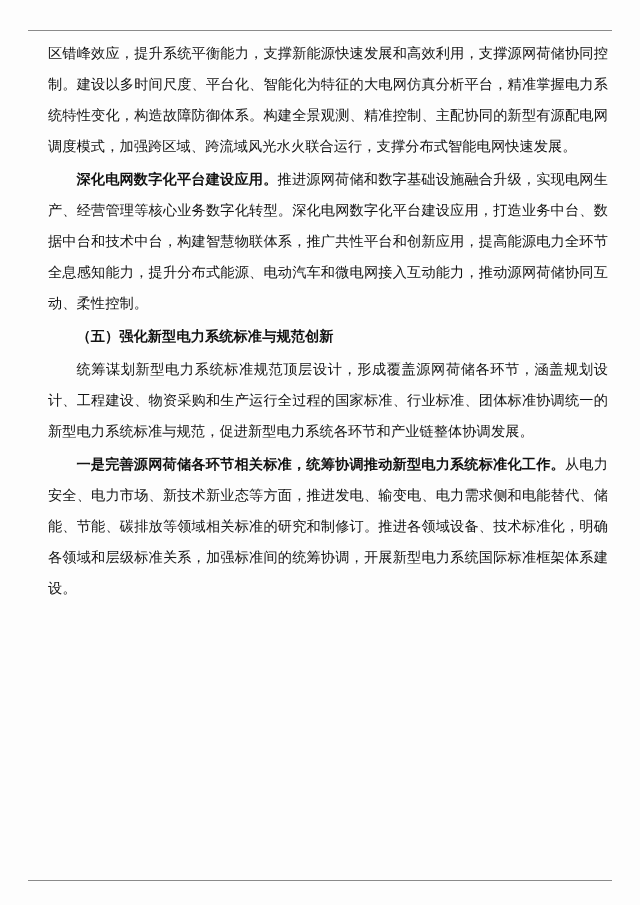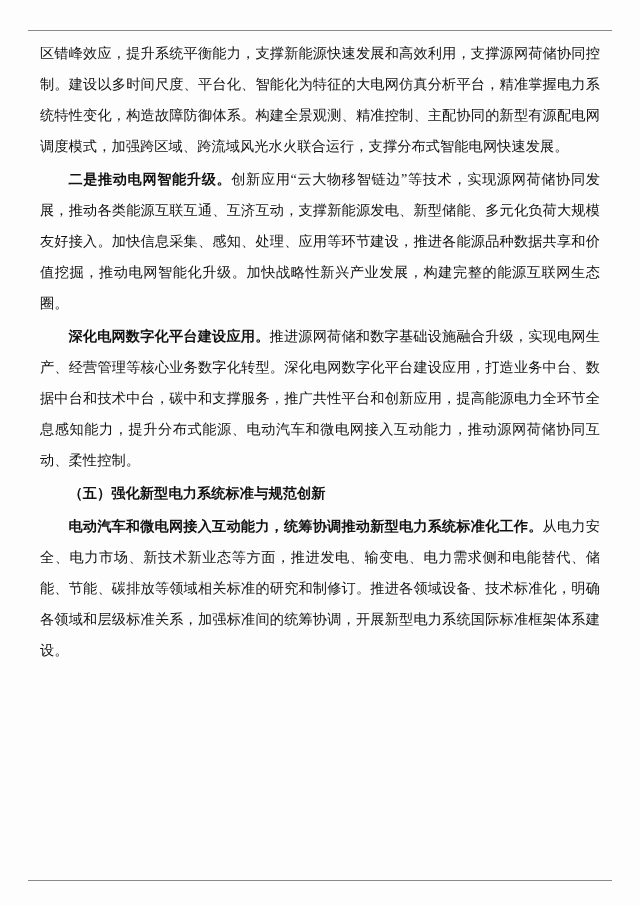--- a/index.html
+++ b/index.html
@@ -32,21 +32,21 @@
   .page-border-bottom {
     position: absolute;
     bottom: 24px;
     left: 28px;
     right: 28px;
     border-bottom: 1px solid #8a8a8a;
   }
   .content {
     position: absolute;
     top: 38px;
-    left: 40px;
+    left: 48px;
     width: 560px;
     height: 840px;
     overflow: hidden;
   }
   p {
     margin: 0 0 2px 0;
     font-size: 14.2px;
     line-height: 31px;
     text-align: justify;
     text-justify: inter-ideograph;
@@ -69,24 +69,24 @@
 <body>
 
 <div class="page">
   <div class="page-border-top"></div>
   <div class="page-border-bottom"></div>
 
   <div class="content">
 
     <p class="body">区错峰效应，提升系统平衡能力，支撑新能源快速发展和高效利用，支撑源网荷储协同控制。建设以多时间尺度、平台化、智能化为特征的大电网仿真分析平台，精准掌握电力系统特性变化，构造故障防御体系。构建全景观测、精准控制、主配协同的新型有源配电网调度模式，加强跨区域、跨流域风光水火联合运行，支撑分布式智能电网快速发展。</p>
 
-    <p class="indent"><span class="bold">二是推动电网智能升级。</span><span>创新应用“云大物移智链边”等技术，实现源网荷储协同发展，推动各类能源互联互通、互济互动，支撑新能源发电、新型储能、多元化负荷大规模友好接入。加快信息采集、感知、处理、应用等环节建设，推进各能源品种数据共享和价值挖掘，推动电网智能化升级。加快战略性新兴产业发展，构建完整的能源互联网生态圈。</span></p>
 
-    <p class="indent"><span class="bold">深化电网数字化平台建设应用。</span><span>推进源网荷储和数字基础设施融合升级，实现电网生产、经营管理等核心业务数字化转型。深化电网数字化平台建设应用，打造业务中台、数据中台和技术中台，碳中和支撑服务，推广共性平台和创新应用，提高能源电力全环节全息感知能力，提升分布式能源、电动汽车和微电网接入互动能力，推动源网荷储协同互动、柔性控制。</span></p>
+    <p class="indent"><span class="bold">深化电网数字化平台建设应用。</span><span>推进源网荷储和数字基础设施融合升级，实现电网生产、经营管理等核心业务数字化转型。深化电网数字化平台建设应用，打造业务中台、数据中台和技术中台，构建智慧物联体系，推广共性平台和创新应用，提高能源电力全环节全息感知能力，提升分布式能源、电动汽车和微电网接入互动能力，推动源网荷储协同互动、柔性控制。</span></p>
 
 
     <p class="heading section-title">（五）强化新型电力系统标准与规范创新</p>
 
+    <p class="indent">统筹谋划新型电力系统标准规范顶层设计，形成覆盖源网荷储各环节，涵盖规划设计、工程建设、物资采购和生产运行全过程的国家标准、行业标准、团体标准协调统一的新型电力系统标准与规范，促进新型电力系统各环节和产业链整体协调发展。</p>
 
-    <p class="indent"><span class="bold">电动汽车和微电网接入互动能力，统筹协调推动新型电力系统标准化工作。</span><span>从电力安全、电力市场、新技术新业态等方面，推进发电、输变电、电力需求侧和电能替代、储能、节能、碳排放等领域相关标准的研究和制修订。推进各领域设备、技术标准化，明确各领域和层级标准关系，加强标准间的统筹协调，开展新型电力系统国际标准框架体系建设。</span></p>
+    <p class="indent"><span class="bold">一是完善源网荷储各环节相关标准，统筹协调推动新型电力系统标准化工作。</span><span>从电力安全、电力市场、新技术新业态等方面，推进发电、输变电、电力需求侧和电能替代、储能、节能、碳排放等领域相关标准的研究和制修订。推进各领域设备、技术标准化，明确各领域和层级标准关系，加强标准间的统筹协调，开展新型电力系统国际标准框架体系建设。</span></p>
 
   </div>
 </div>
 
 </body></html>

